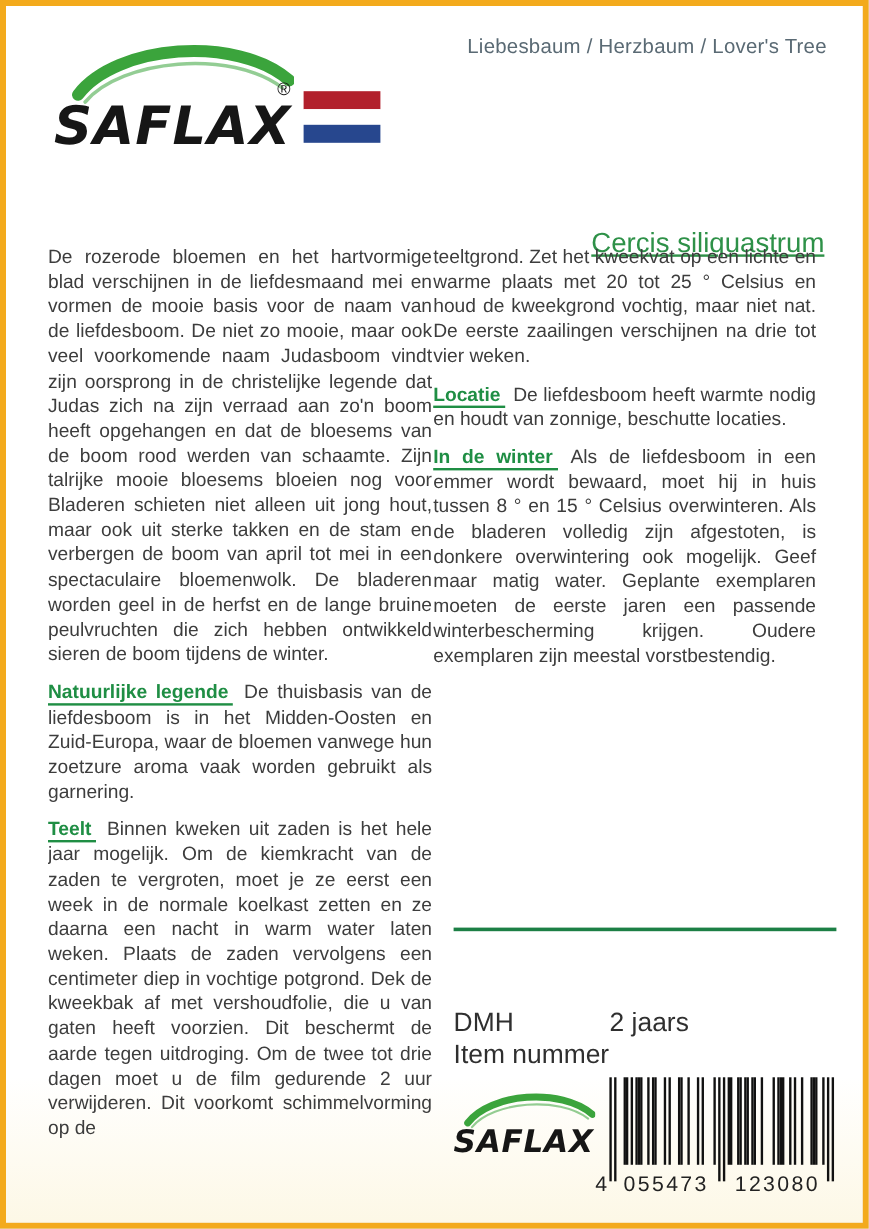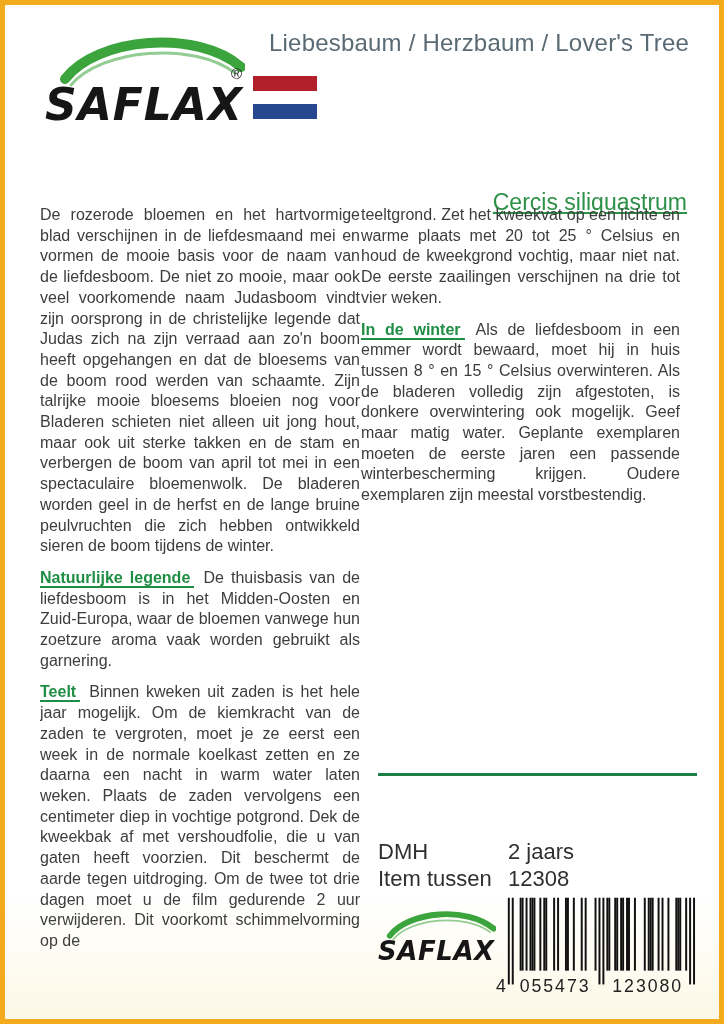--- a/index.html
+++ b/index.html
@@ -8,21 +8,21 @@
     width:724px;height:1024px;
     box-sizing:border-box;
     border:5px solid #F3AA1C;
     background:linear-gradient(180deg,#ffffff 0%,#ffffff 88%,#FDF8E6 100%);
     font-family:"Liberation Sans",sans-serif;
     overflow:hidden;
   }
   
   .alt-names{
     position:absolute;top:24px;right:30px;
-    font-size:24px;color:#5A6A74;letter-spacing:.2px;
+    font-size:17px;color:#5A6A74;letter-spacing:.2px;
   }
   .logo{position:absolute;left:40px;top:22px;}
   .logo svg{display:block;}
   .logo-text{font-family:"DejaVu Sans",sans-serif;font-style:italic;font-weight:700;fill:#161616;letter-spacing:1px;}
   .flag{
     position:absolute;left:248px;top:71px;width:64px;height:43px;
     display:flex;flex-direction:column;
   }
   .flag .red{height:15px;background:#B2202C;}
   .flag .white{height:13px;background:#ffffff;}
@@ -93,31 +93,31 @@
   <div class="botanical">Cercis siliquastrum</div>
 
   <div class="columns">
     <div class="col left">
       <p> <span>De rozerode bloemen en het hartvormige blad verschijnen in de liefdesmaand mei en vormen de mooie basis voor de naam van de liefdesboom. De niet zo mooie, maar ook veel voorkomende naam Judasboom vindt zijn oorsprong in de christelijke legende dat Judas zich na zijn verraad aan zo'n boom heeft opgehangen en dat de bloesems van de boom rood werden van schaamte. Zijn talrijke mooie bloesems bloeien nog voor Bladeren schieten niet alleen uit jong hout, maar ook uit sterke takken en de stam en verbergen de boom van april tot mei in een spectaculaire bloemenwolk. De bladeren worden geel in de herfst en de lange bruine peulvruchten die zich hebben ontwikkeld sieren de boom tijdens de winter.</span></p>
       <p><span class="sec-h">Natuurlijke legende</span> <span>De thuisbasis van de liefdesboom is in het Midden-Oosten en Zuid-Europa, waar de bloemen vanwege hun zoetzure aroma vaak worden gebruikt als garnering.</span></p>
       <p><span class="sec-h">Teelt</span> <span>Binnen kweken uit zaden is het hele jaar mogelijk. Om de kiemkracht van de zaden te vergroten, moet je ze eerst een week in de normale koelkast zetten en ze daarna een nacht in warm water laten weken. Plaats de zaden vervolgens een centimeter diep in vochtige potgrond. Dek de kweekbak af met vershoudfolie, die u van gaten heeft voorzien. Dit beschermt de aarde tegen uitdroging. Om de twee tot drie dagen moet u de film gedurende 2 uur verwijderen. Dit voorkomt schimmelvorming op de</span></p>
     </div>
     <div class="col right">
       <p> <span>teeltgrond. Zet het kweekvat op een lichte en warme plaats met 20 tot 25 ° Celsius en houd de kweekgrond vochtig, maar niet nat. De eerste zaailingen verschijnen na drie tot vier weken.</span></p>
+      <p><span class="sec-h">Locatie</span> <span>De liefdesboom heeft warmte nodig en houdt van zonnige, beschutte locaties.</span></p>
       <p><span class="sec-h">In de winter</span> <span>Als de liefdesboom in een emmer wordt bewaard, moet hij in huis tussen 8 ° en 15 ° Celsius overwinteren. Als de bladeren volledig zijn afgestoten, is donkere overwintering ook mogelijk. Geef maar matig water. Geplante exemplaren moeten de eerste jaren een passende winterbescherming krijgen. Oudere exemplaren zijn meestal vorstbestendig.</span></p>
     </div>
   </div>
 
   <div class="footer">
     <div class="footer-rule"></div>
     <div class="meta-grid">
       <div>DMH</div>
       <div>2 jaars</div>
-      <div>Item tussen</div>
-      <div>12308</div>
+      <div>Item nummer</div>
     </div>
     <div class="bottom-row">
       <div class="logo-small">
         <svg width="118" height="59" viewBox="0 0 200 100">
           <path d="M20,52 C52,10 152,2 196,40" fill="none" stroke="#3BA43C" stroke-width="10" stroke-linecap="round"></path>
           <path d="M26,58 C56,22 148,14 190,46" fill="none" stroke="#3BA43C" stroke-width="3" stroke-linecap="round" opacity="0.55"></path>
           <text class="logo-text" x="0" y="93" font-size="44">SAFLAX</text>
         </svg>
       </div>
       <svg id="barcode-bars" width="204" height="100" viewBox="0 0 204 100">

